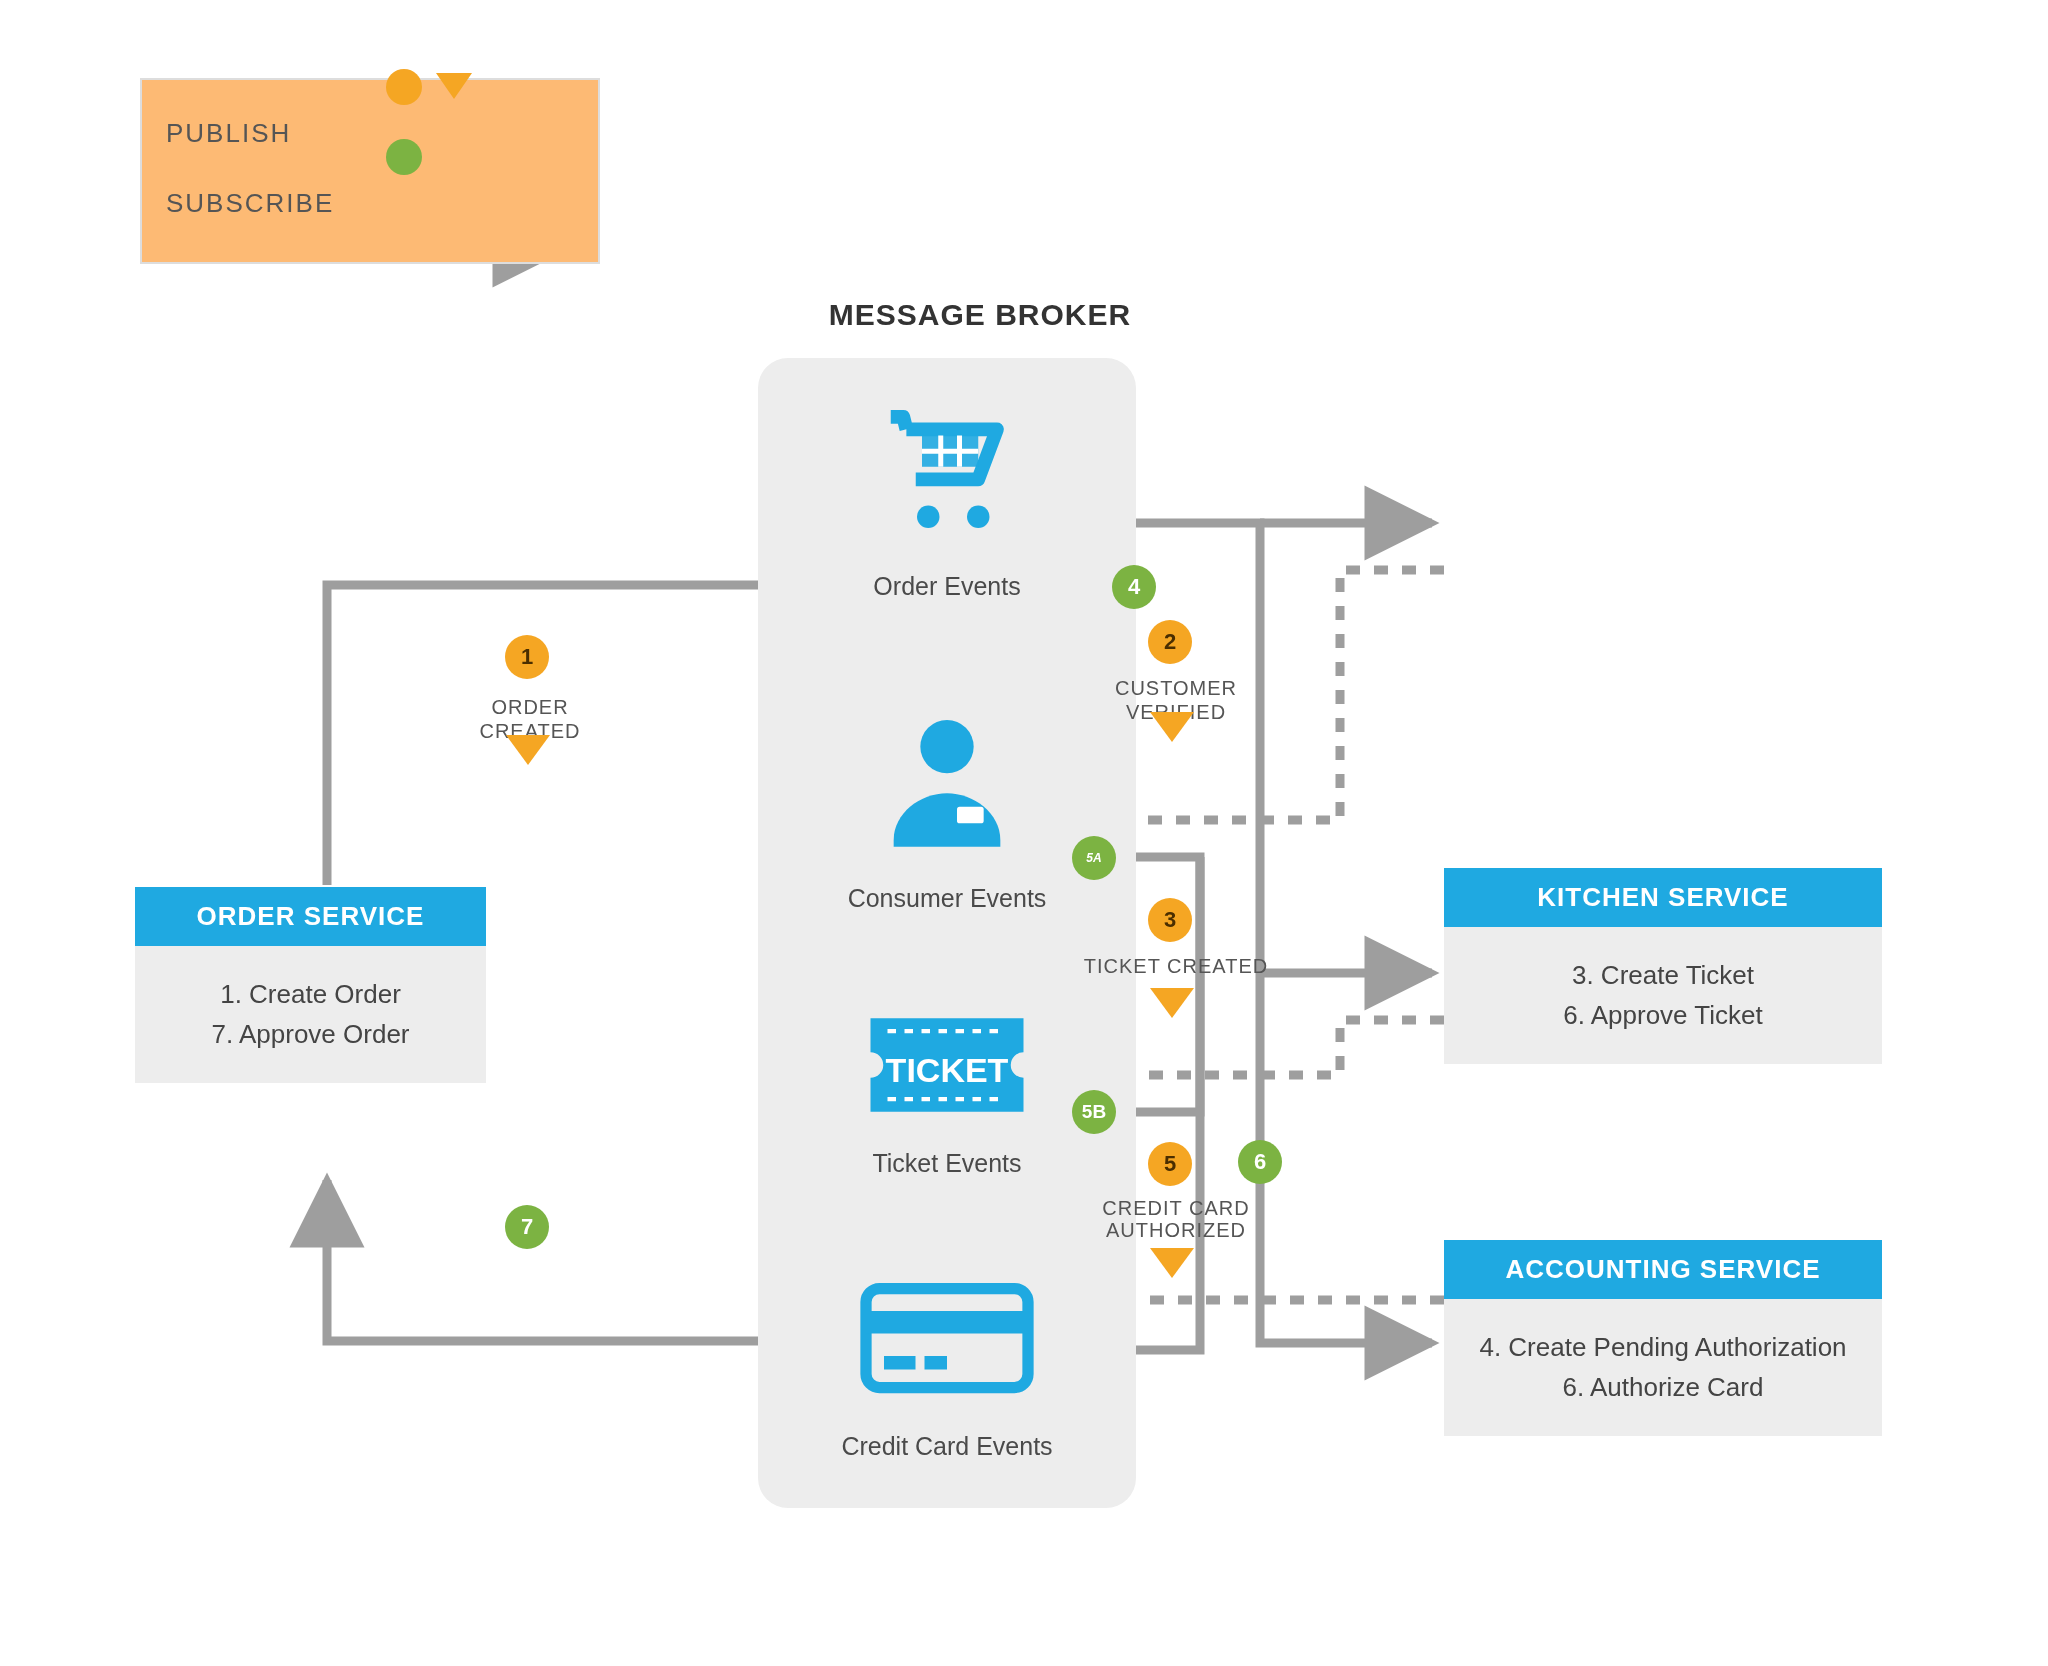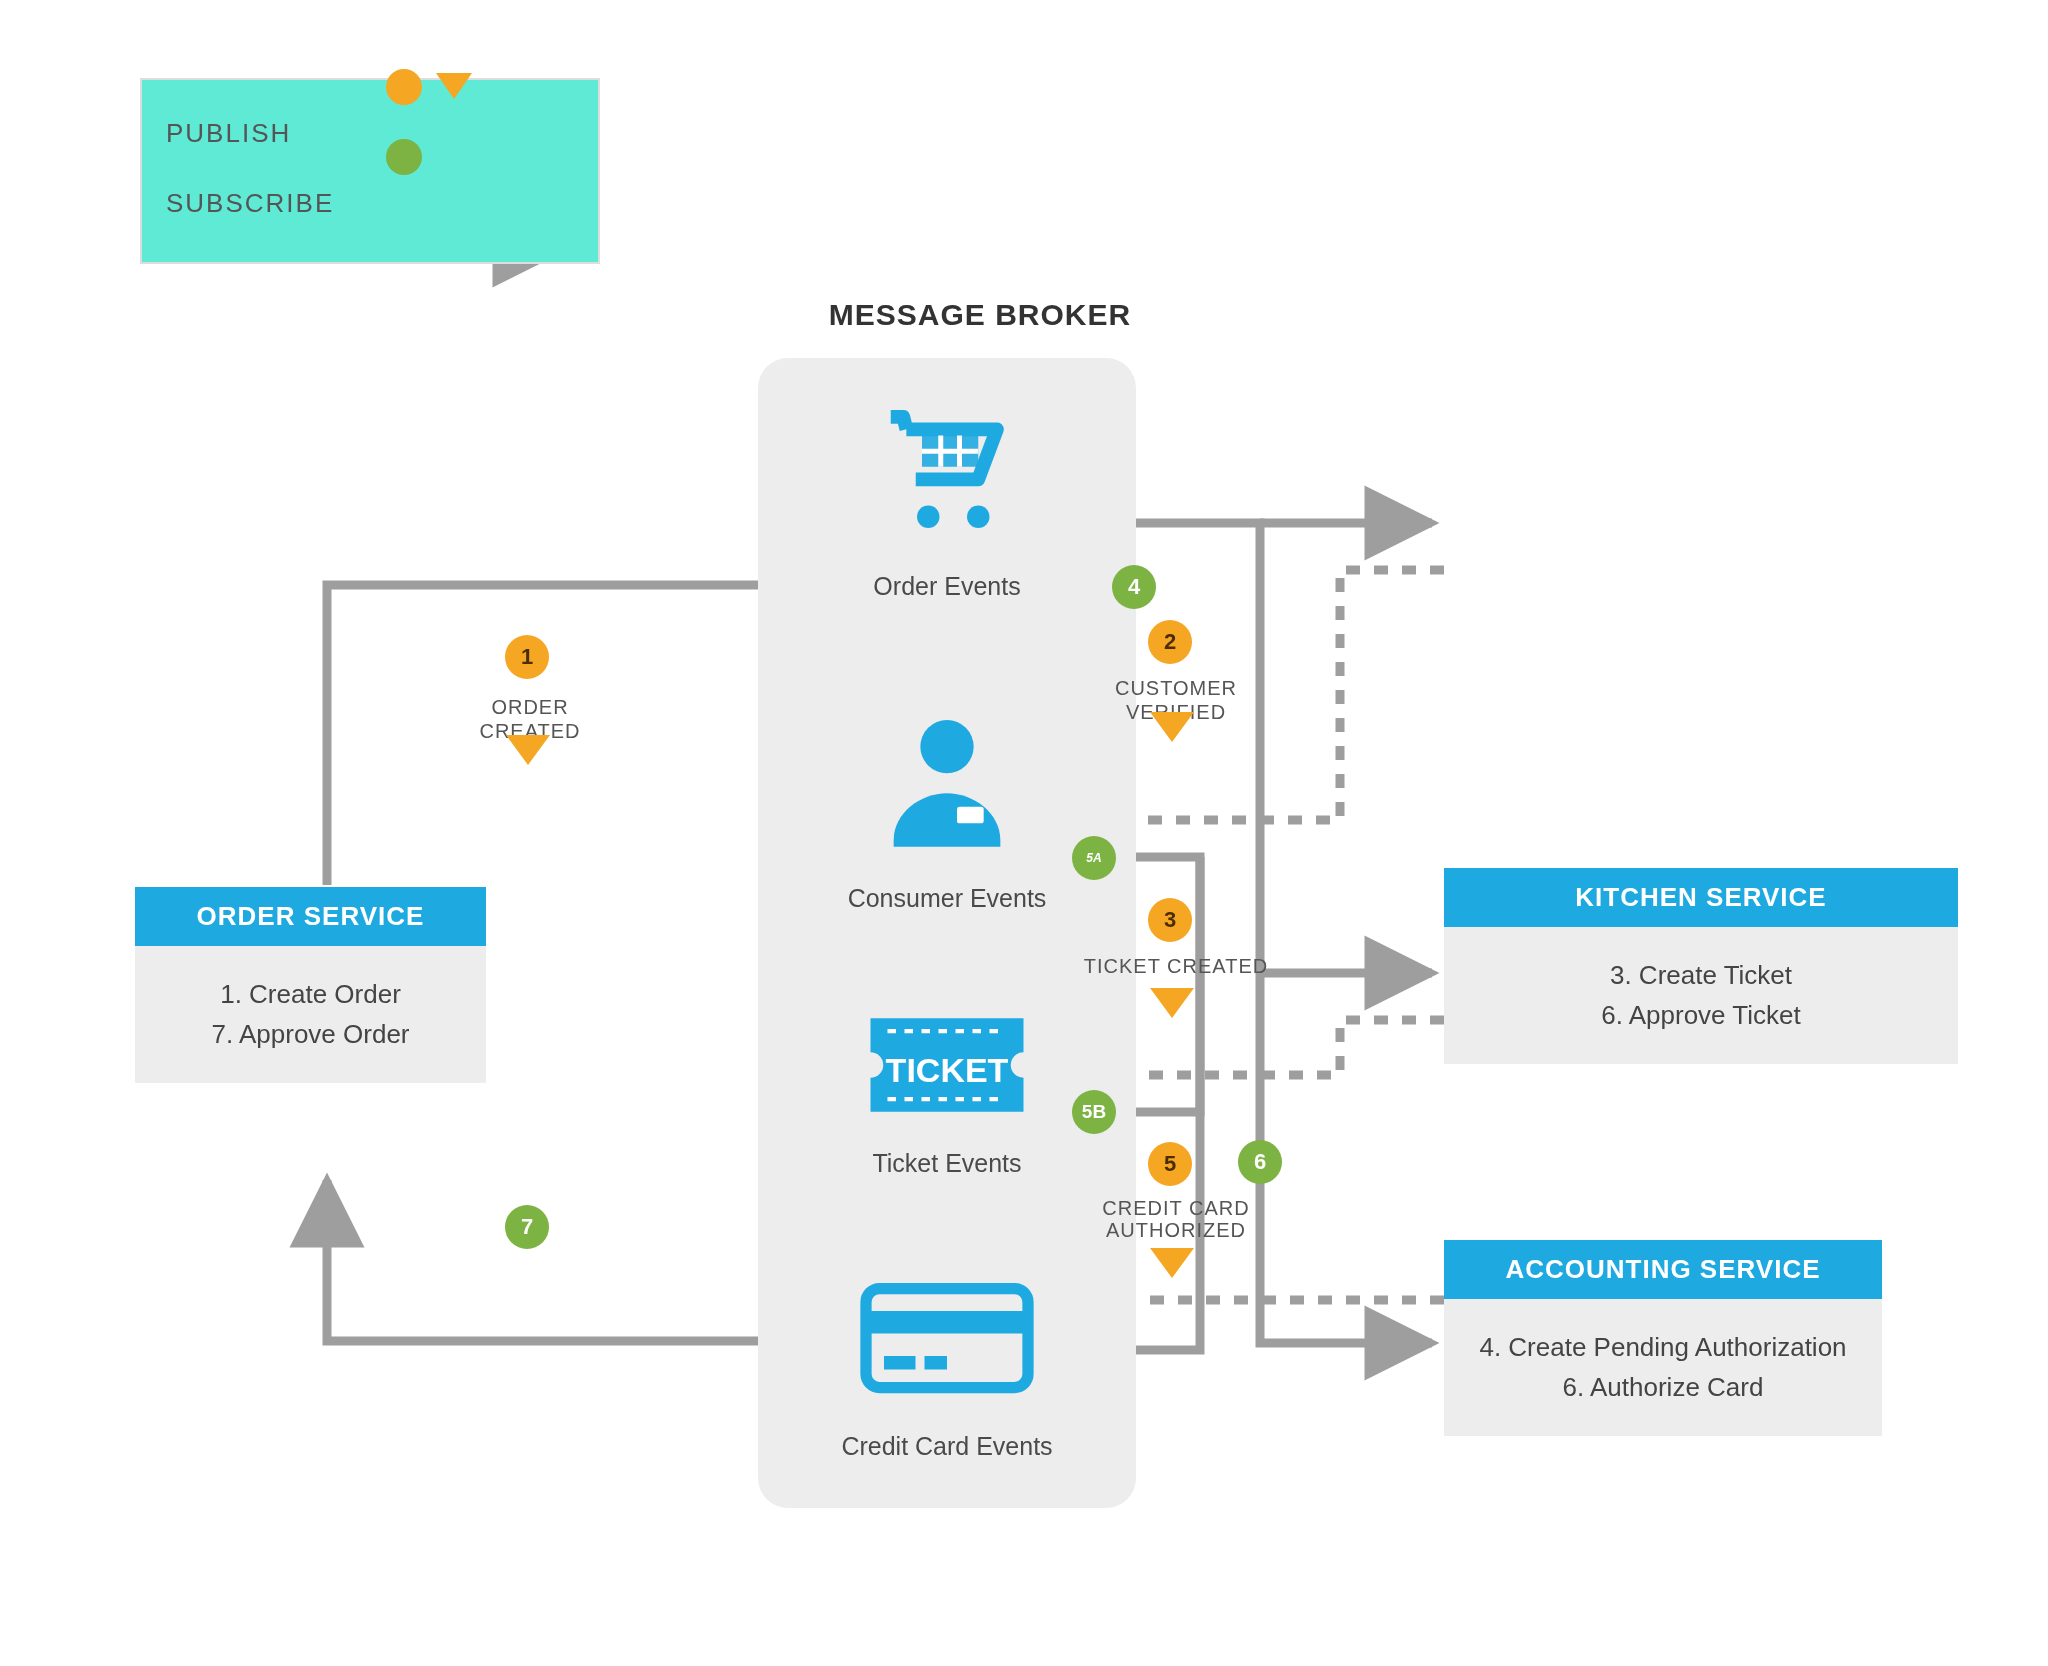--- a/index.html
+++ b/index.html
@@ -20,21 +20,21 @@
     width:2048px;
     height:1666px;
     position:relative;
   }
   .canvas{position:absolute;inset:0;}
   svg.arrows{position:absolute;inset:0;width:2048px;height:1666px;}
 
   
   .legend{
     position:absolute;left:140px;top:78px;
-    width:460px;border:2px solid #ddd;background:#5eead4;
+    width:460px;border:2px solid #ddd;background:#fdba74;
     padding:18px 24px 24px 24px;
   }
   .legend-row{display:flex;align-items:center;height:70px;}
   .legend-label{width:200px;font-size:26px;letter-spacing:2px;color:#555;}
   .legend-symbols{flex:1;display:flex;align-items:center;gap:10px;position:relative;height:60px;}
 
   
   .broker-title{
     position:absolute;left:780px;top:298px;width:400px;text-align:center;
     font-weight:800;font-size:30px;letter-spacing:1px;color:#333;
@@ -186,21 +186,21 @@
 
   <div class="service" style="left:135px;top:887px;width:351px;">
     <div class="hdr">ORDER SERVICE</div>
     <div class="body">
       <div>1. Create Order</div>
       <div>7. Approve Order</div>
     </div>
   </div>
 
 
-  <div class="service" style="left:1444px;top:868px;width:514px;">
+  <div class="service" style="left:1444px;top:868px;width:438px;">
     <div class="hdr">KITCHEN SERVICE</div>
     <div class="body">
       <div>3. Create Ticket</div>
       <div>6. Approve Ticket</div>
     </div>
   </div>
 
   <div class="service" style="left:1444px;top:1240px;width:438px;">
     <div class="hdr">ACCOUNTING SERVICE</div>
     <div class="body">

